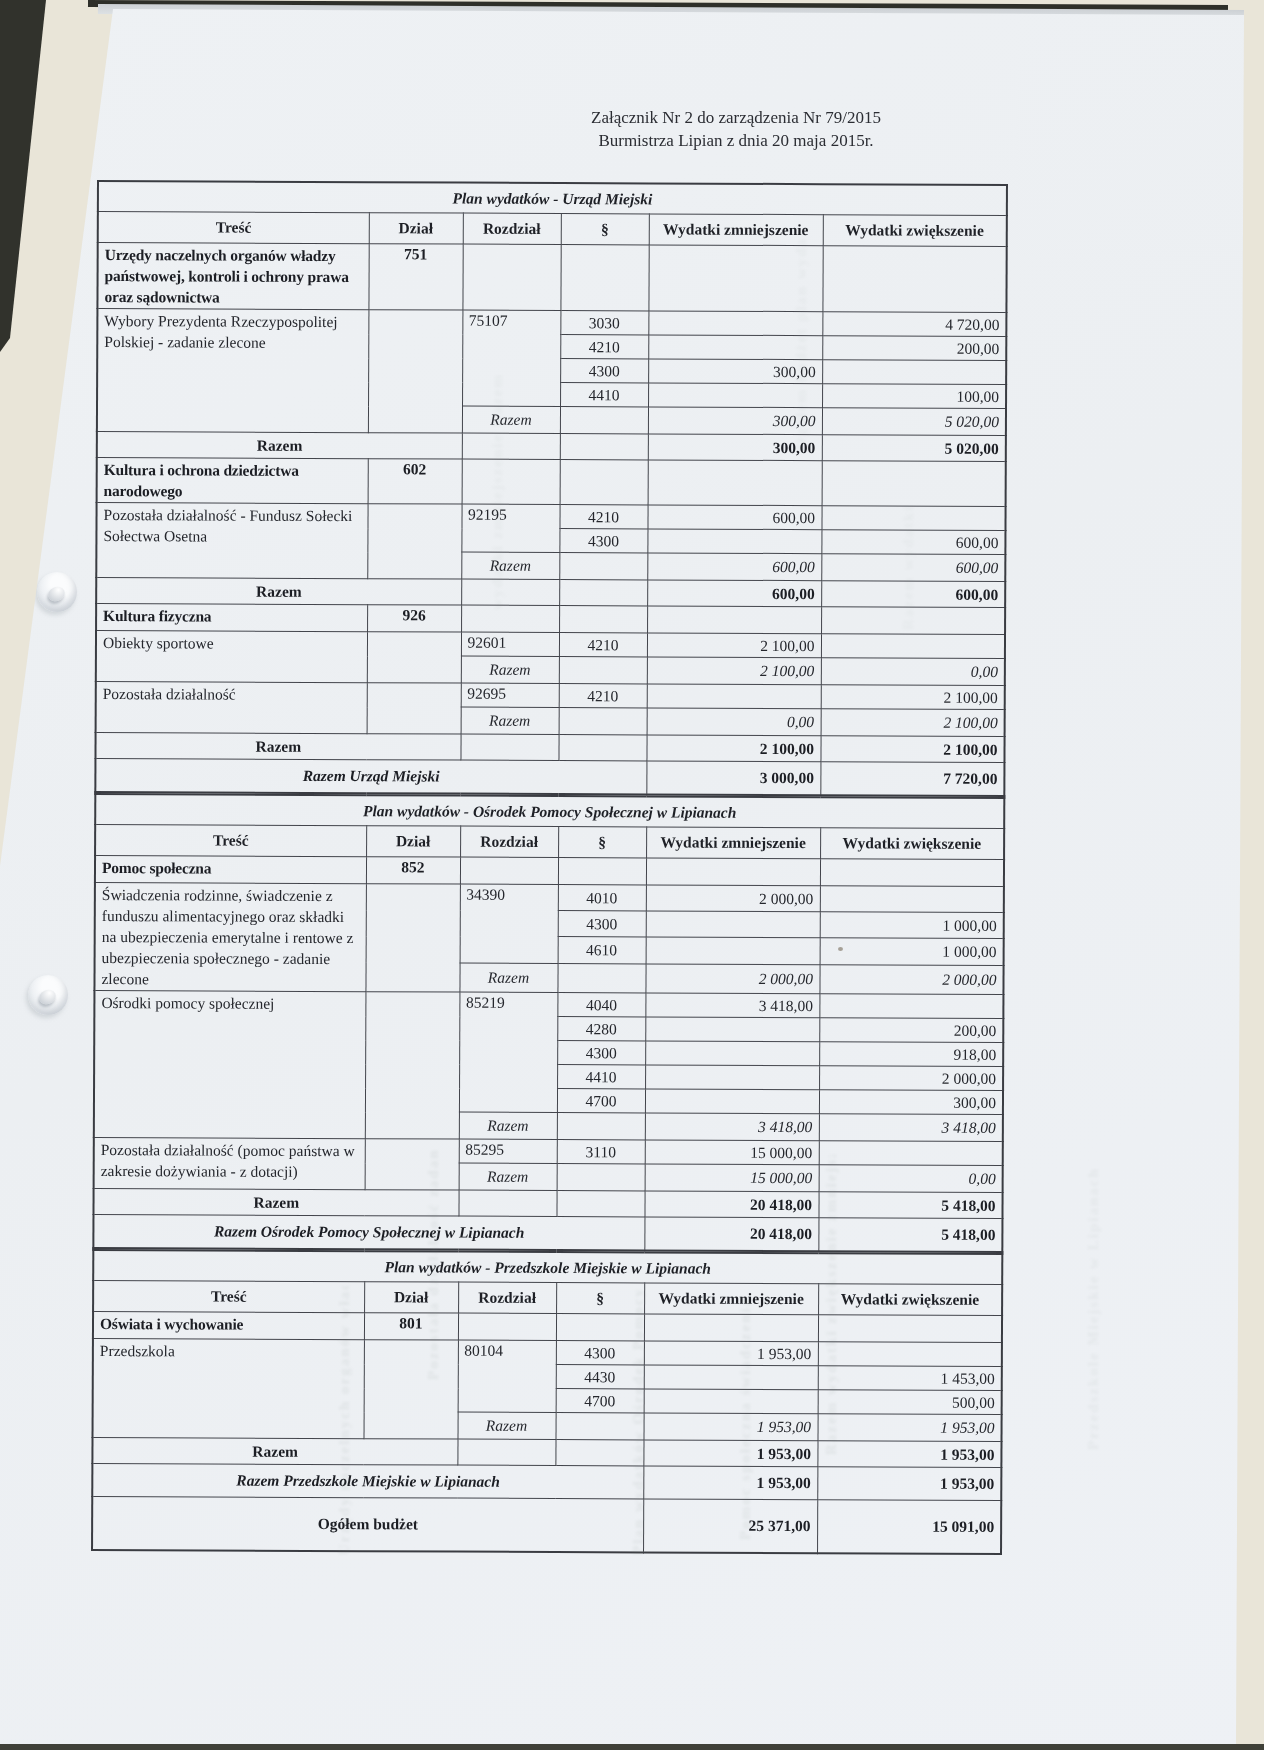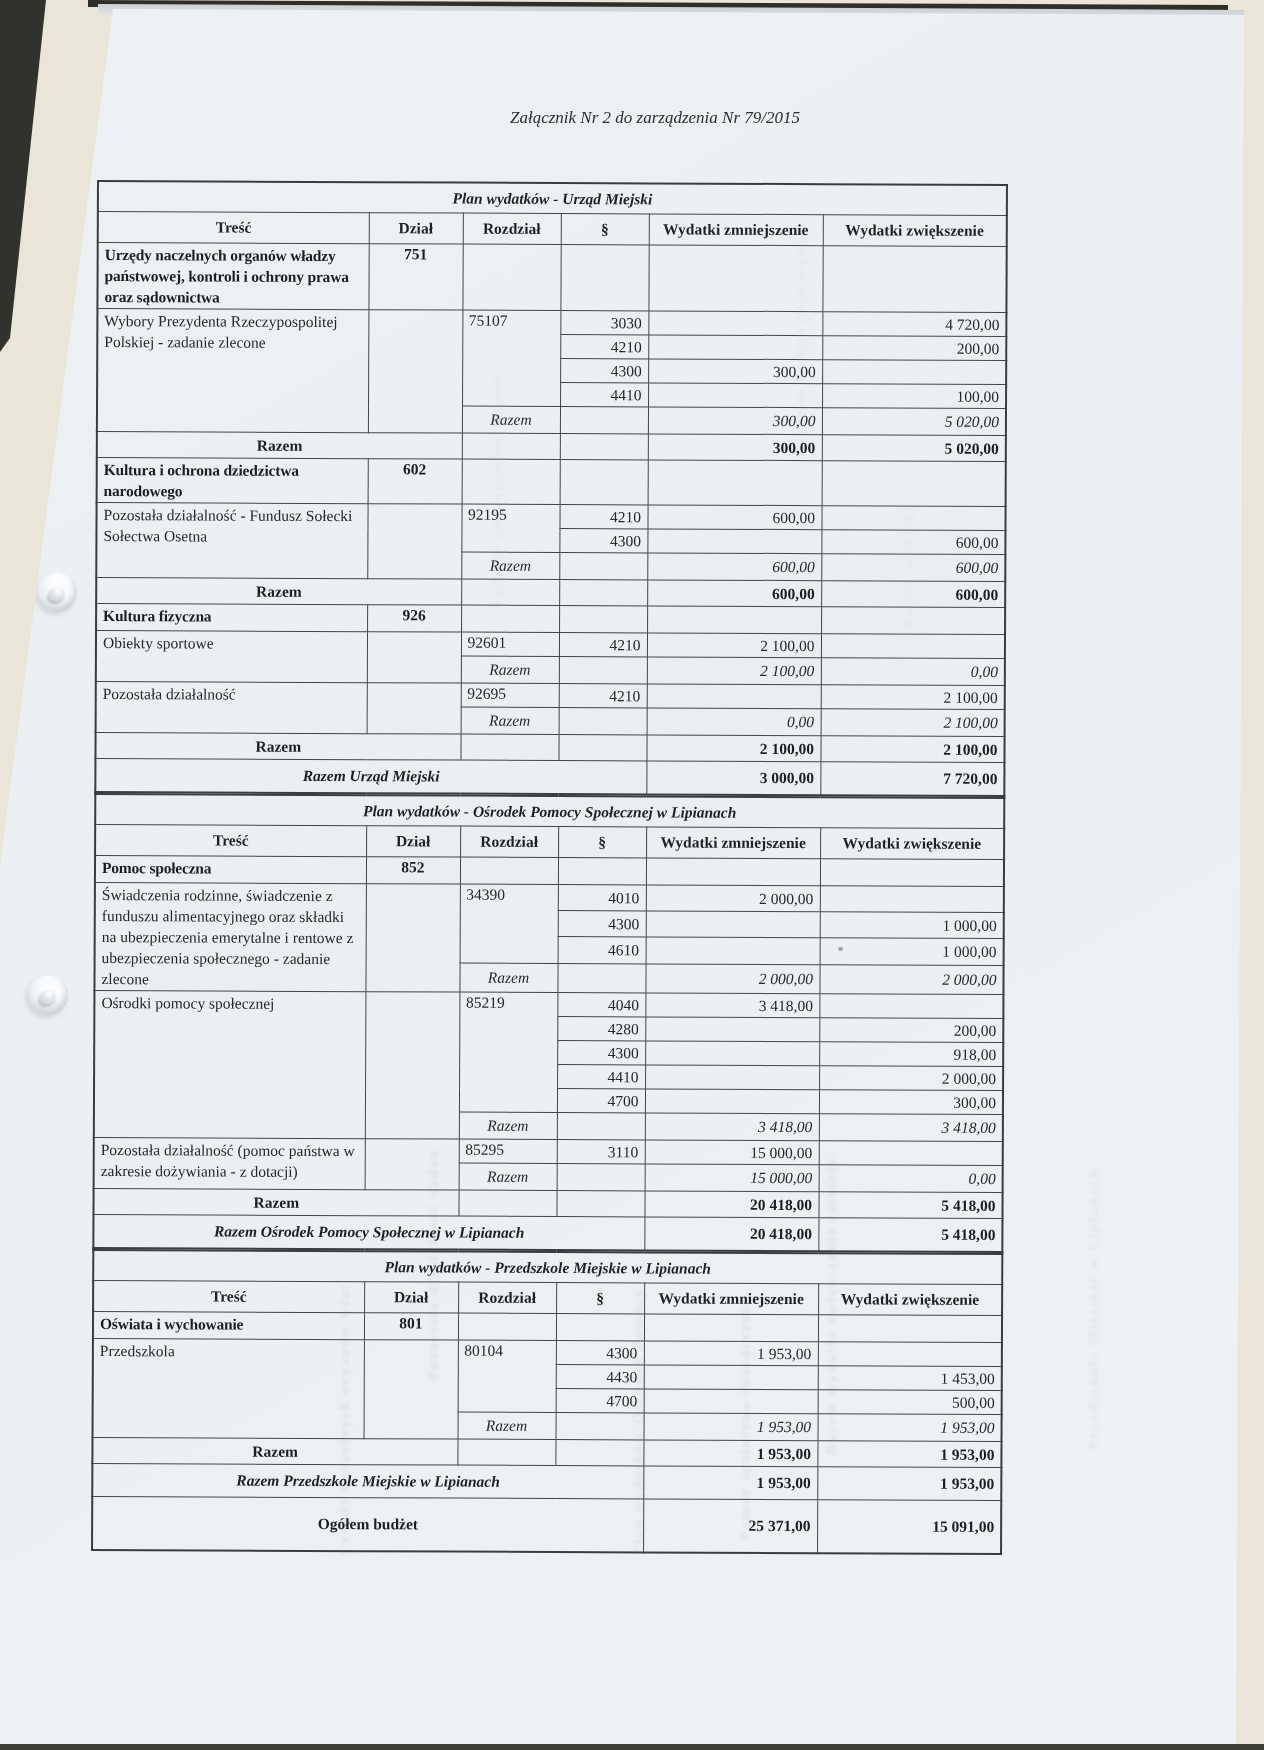--- a/index.html
+++ b/index.html
@@ -12,37 +12,37 @@
        background:linear-gradient(#cdd1d5,#dde1e4);transform:rotate(0.3deg);transform-origin:left top;}
   .corner-dark-left{position:absolute;left:0;top:0;width:46px;height:360px;background:#31322c;
        clip-path:polygon(0 0,46px 0,10px 338px,0 352px);}
   .edge-bottom{position:absolute;left:0;top:1744px;width:1264px;height:6px;background:#3f4038;}
   
   .page{position:absolute;left:0;top:0;width:1264px;height:1750px;
        background:linear-gradient(150deg,#eef1f4 0%,#ecEFf2 45%,#eef1f5 100%);
        background-color:#edf0f3;
        clip-path:polygon(113px 9px,1244px 15px,1236px 1744px,0px 1744px,0px 866px);
        filter:drop-shadow(0 1px 2px rgba(100,105,115,.45));}
-  .doc-header{position:absolute;left:510px;top:106px;width:452px;
-       font-size:17px;line-height:23px;color:#2b2d33;font-style:italic;}
+  .doc-header{position:absolute;left:510px;top:106px;width:452px;text-align:center;
+       font-size:17px;line-height:23px;color:#2b2d33;}
   .tables-wrap{position:absolute;left:97px;top:180px;width:909px;
        transform:rotate(0.25deg);transform-origin:left top;}
   table.budget{width:909px;table-layout:fixed;border-collapse:collapse;border:2px solid #3a3c42;
        color:#25272d;}
   table.budget td{border:1.5px solid #43454c;padding:1px 6px;font-size:15.5px;
        font-family:"Liberation Serif","DejaVu Serif",serif;}
   col.c0{width:271px}col.c1{width:94px}col.c2{width:98px}col.c3{width:88px}col.c4{width:174px}col.c5{width:184px}
   .title{text-align:center;font-weight:bold;font-style:italic;height:27px;font-size:16.5px;color:#1e2026;}
   .head{text-align:center;font-weight:bold;height:28px;font-size:16px;color:#1e2026;}
   .tresc{vertical-align:top;text-align:left;padding:2px 7px;line-height:21px;}
   .dept-row .tresc{font-weight:bold;letter-spacing:-0.2px;color:#1c1e24;}
   .dept-row td{height:24px;}
   .dzial{text-align:center;font-weight:bold;vertical-align:top;padding-top:3px;color:#1c1e24;margin-top:16px;}
   .rozdzial{vertical-align:top;padding-top:3px;}
-  .par{text-align:right;height:21px;}
+  .par{text-align:center;height:21px;}
   .dec{text-align:right;padding-right:56px;}
   .inc{text-align:right;padding-right:52px;}
   .italic{font-style:italic;}
   .bold{font-weight:bold;color:#1c1e24;}
   .razem-i{text-align:center;font-style:italic;}
   .grazem-row td{height:24px;}
   .razem-b{text-align:center;font-weight:bold;color:#1c1e24;}
   .razem-row td{height:23px;}
   .flabel{text-align:center;font-weight:bold;font-style:italic;height:30px;font-size:16px;
        vertical-align:middle;color:#1c1e24;}
@@ -78,20 +78,21 @@
 
 <div class="edge-dark-top"></div>
 <div class="edge-stack"></div>
 <div class="corner-dark-left"></div>
 <div class="edge-bottom"></div>
 
 <div class="page">
 
   <div class="doc-header">
     <div>Załącznik Nr 2 do zarządzenia Nr 79/2015</div>
+    <div>Burmistrza Lipian z dnia 20 maja 2015r.</div>
   </div>
 
   <div class="tables-wrap">
       <table class="budget">
         <colgroup>
           <col class="c0">
           <col class="c1">
           <col class="c2">
           <col class="c3">
           <col class="c4">

